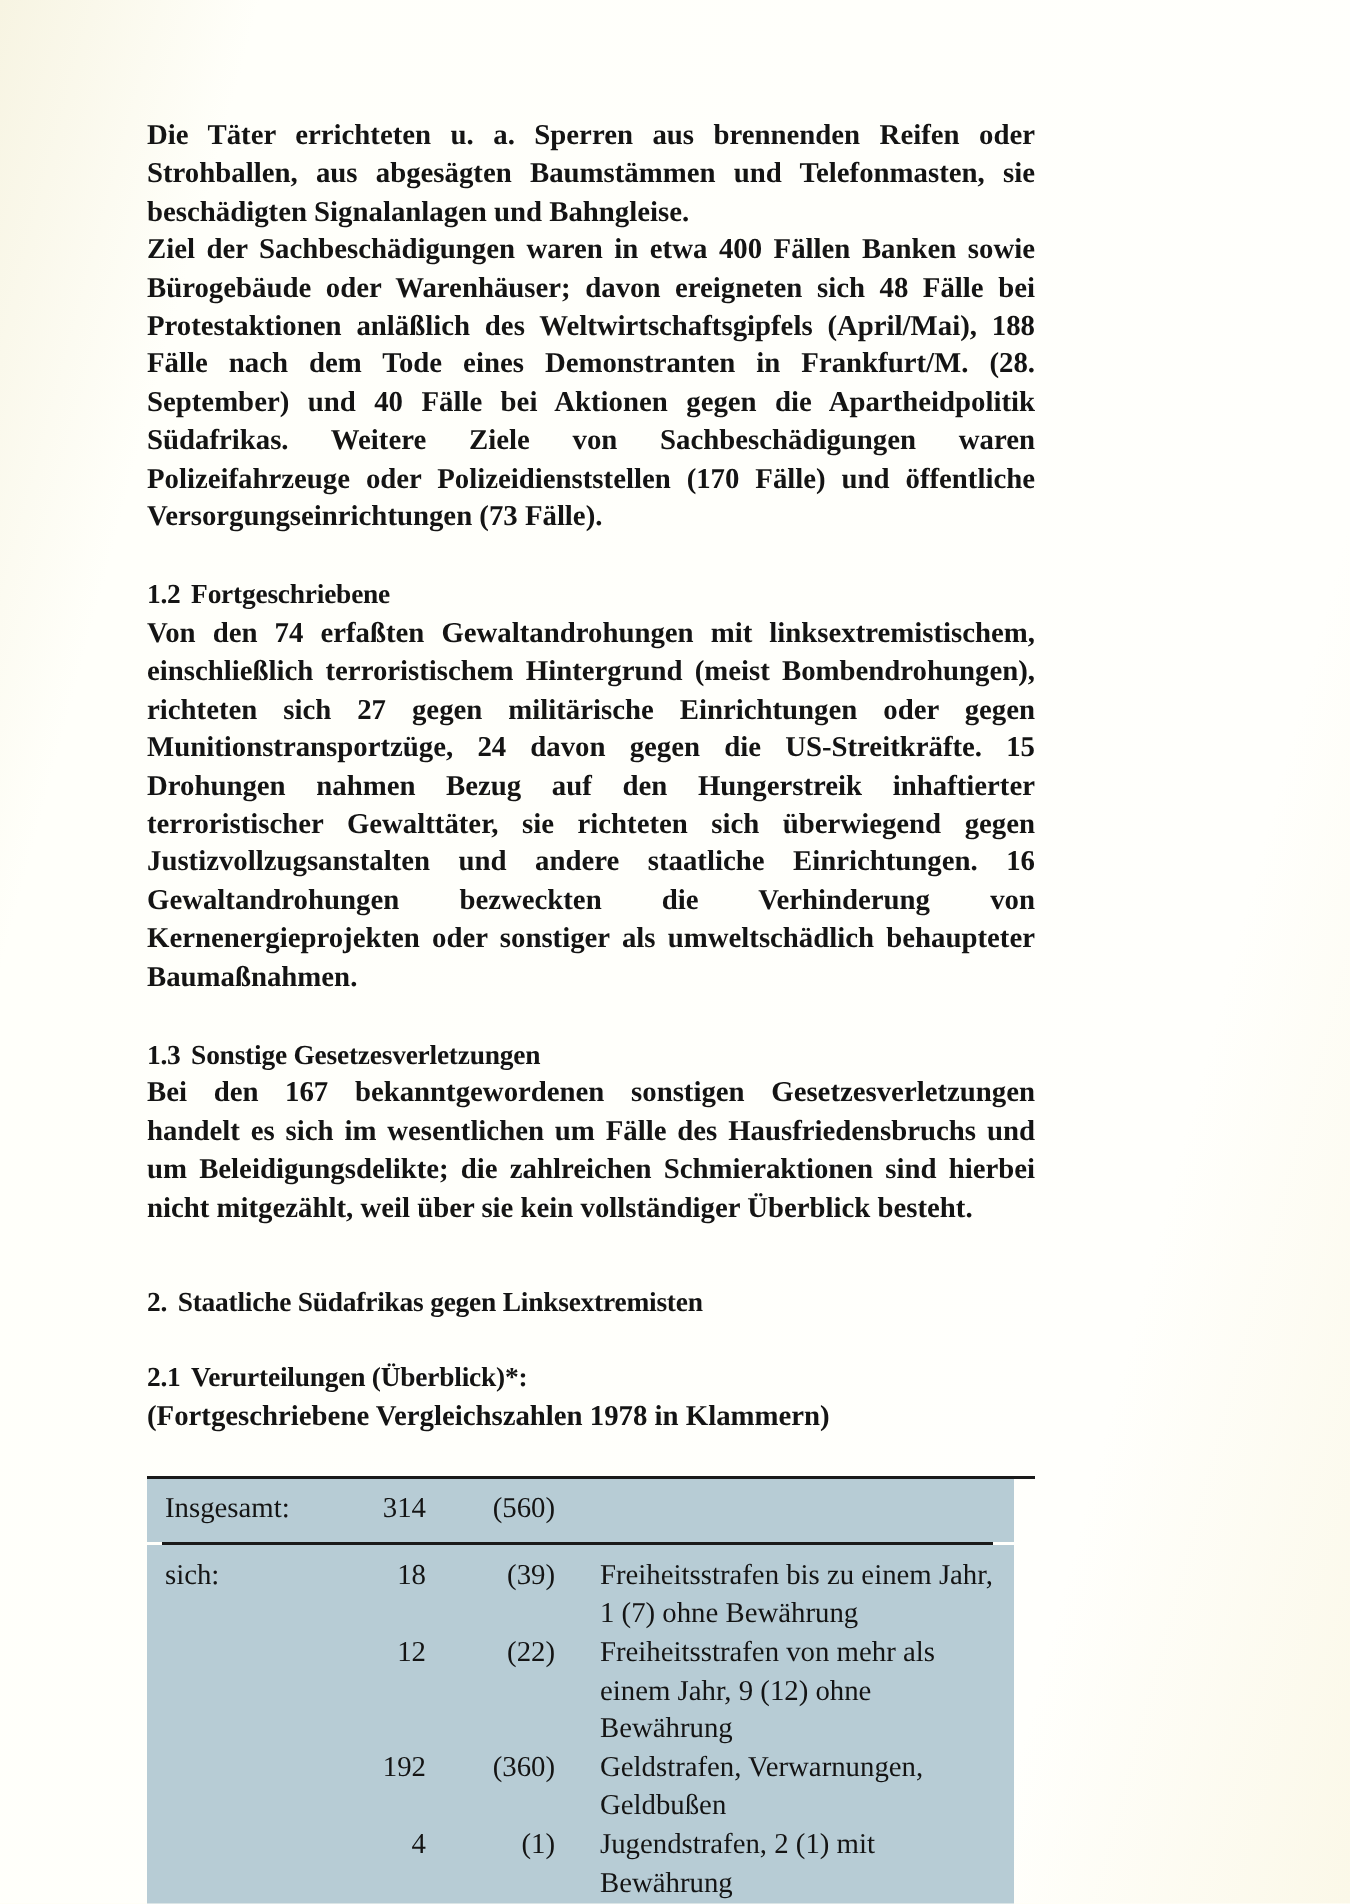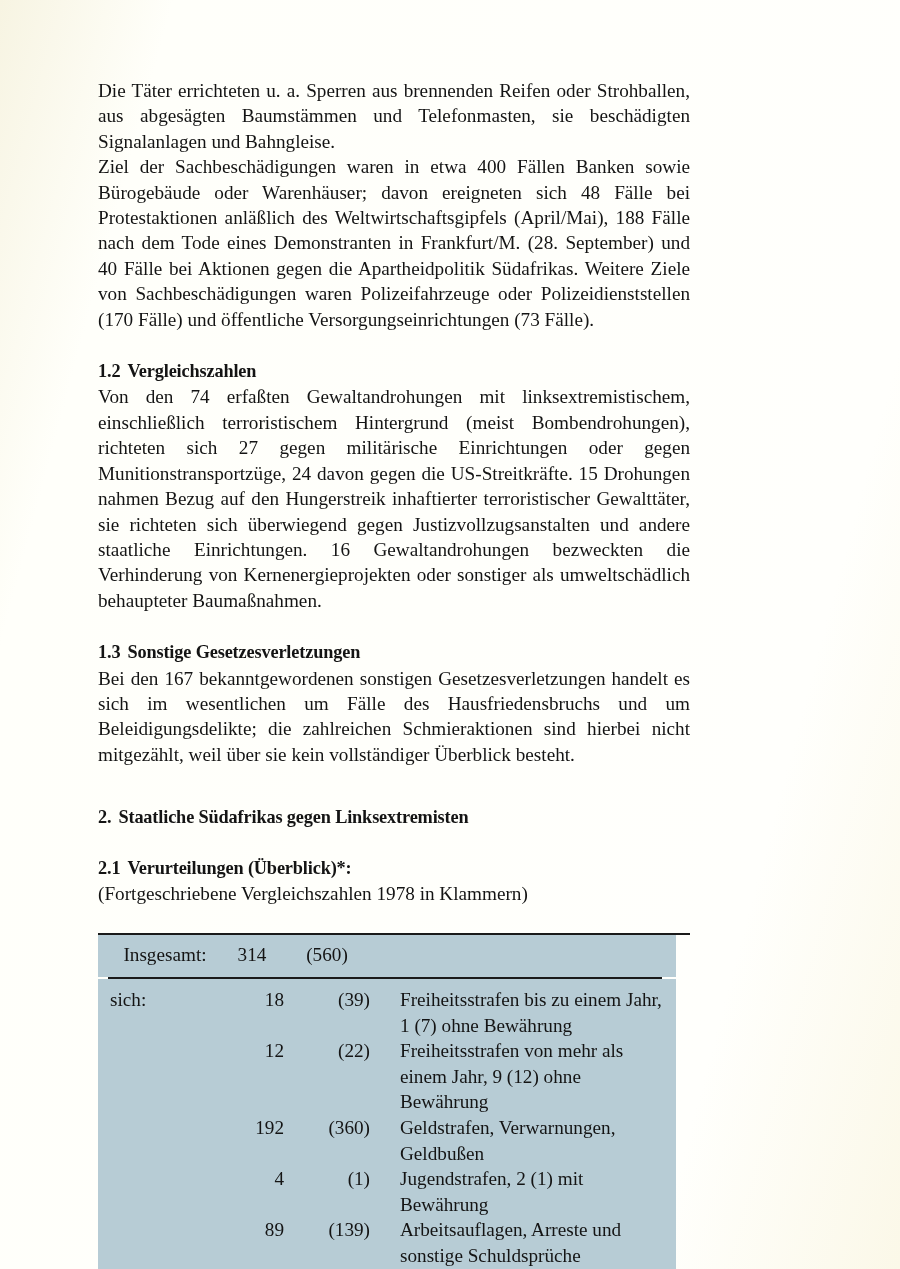--- a/index.html
+++ b/index.html
@@ -28,20 +28,21 @@
     top: 78px;
     width: 592px;
   }
   p.body-text {
     margin: 0;
     font-size: 19.2px;
     line-height: 25.4px;
     text-align: justify;
     text-justify: inter-word;
     hyphens: manual;
+    font-weight: bold;
   }
   p.body-text.nogap { margin-top: 0; }
 
   h3.heading {
     margin: 0;
     font-size: 18.3px;
     line-height: 25.4px;
     font-weight: bold;
     letter-spacing: -0.15px;
   }
@@ -94,39 +95,39 @@
     width: 86px;
     text-align: right;
     padding-right: 4px;
     white-space: nowrap;
   }
   td.c-desc {
     padding-left: 26px;
     padding-right: 6px;
   }
   tr.row-pad-top td { padding-top: 7px; }
-  tr.row-pad-bot td { padding-bottom: 9px; text-align: center; }
+  tr.row-pad-bot td { padding-bottom: 9px; }
   .band-pad-top { height: 8px; background: #b7ccd5; }
   .band-pad-bot { height: 10px; background: #b7ccd5; }
 </style>
 </head>
 <body>
 
 <div class="paper"></div>
 
 <div class="page">
 
   <p class="body-text">Die Täter errichteten u. a. Sperren aus brennenden Reifen oder Strohballen, aus abgesägten Baumstämmen und Telefonmasten, sie beschädigten Signalanlagen und Bahngleise.</p>
 
   <p class="body-text nogap">Ziel der Sachbeschädigungen waren in etwa 400 Fällen Banken sowie Bürogebäude oder Warenhäuser; davon ereigneten sich 48 Fälle bei Protestaktionen anläßlich des Weltwirtschaftsgipfels (April/Mai), 188 Fälle nach dem Tode eines Demonstranten in Frankfurt/M. (28. September) und 40 Fälle bei Aktionen gegen die Apartheidpolitik Südafrikas. Weitere Ziele von Sachbeschädigungen waren Polizeifahrzeuge oder Polizeidienststellen (170 Fälle) und öffentliche Versorgungseinrichtungen (73 Fälle).</p>
 
   <div class="gap-lg"></div>
 
   <h3 class="heading">
-    <span class="num">1.2</span><span>Vergleichszahlen</span>
+    <span class="num">1.2</span><span>Fortgeschriebene</span>
   </h3>
   <p class="body-text">Von den 74 erfaßten Gewaltandrohungen mit linksextremistischem, einschließlich terroristischem Hintergrund (meist Bombendrohungen), richteten sich 27 gegen militärische Einrichtungen oder gegen Munitionstransportzüge, 24 davon gegen die US-Streitkräfte. 15 Drohungen nahmen Bezug auf den Hungerstreik inhaftierter terroristischer Gewalttäter, sie richteten sich überwiegend gegen Justizvollzugsanstalten und andere staatliche Einrichtungen. 16 Gewaltandrohungen bezweckten die Verhinderung von Kernenergieprojekten oder sonstiger als umweltschädlich behaupteter Baumaßnahmen.</p>
 
   <div class="gap-lg"></div>
 
   <h3 class="heading">
     <span class="num">1.3</span><span>Sonstige Gesetzesverletzungen</span>
   </h3>
   <p class="body-text">Bei den 167 bekanntgewordenen sonstigen Gesetzesverletzungen handelt es sich im wesentlichen um Fälle des Hausfriedensbruchs und um Beleidigungsdelikte; die zahlreichen Schmieraktionen sind hierbei nicht mitgezählt, weil über sie kein vollständiger Überblick besteht.</p>
 

